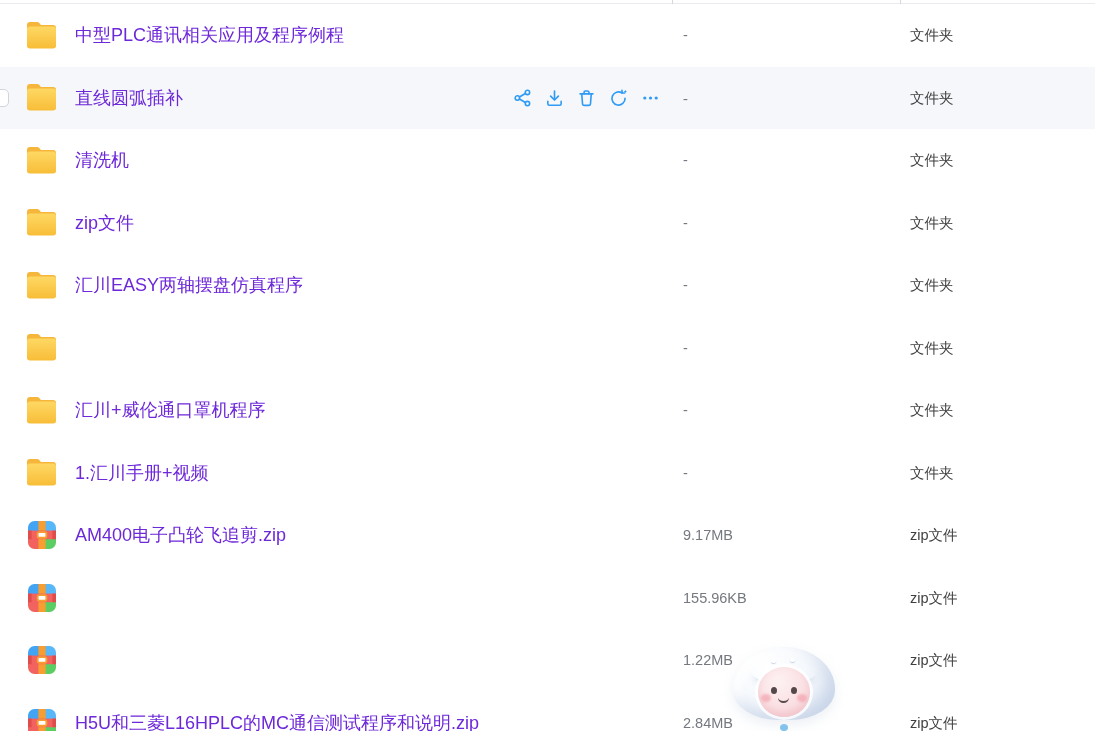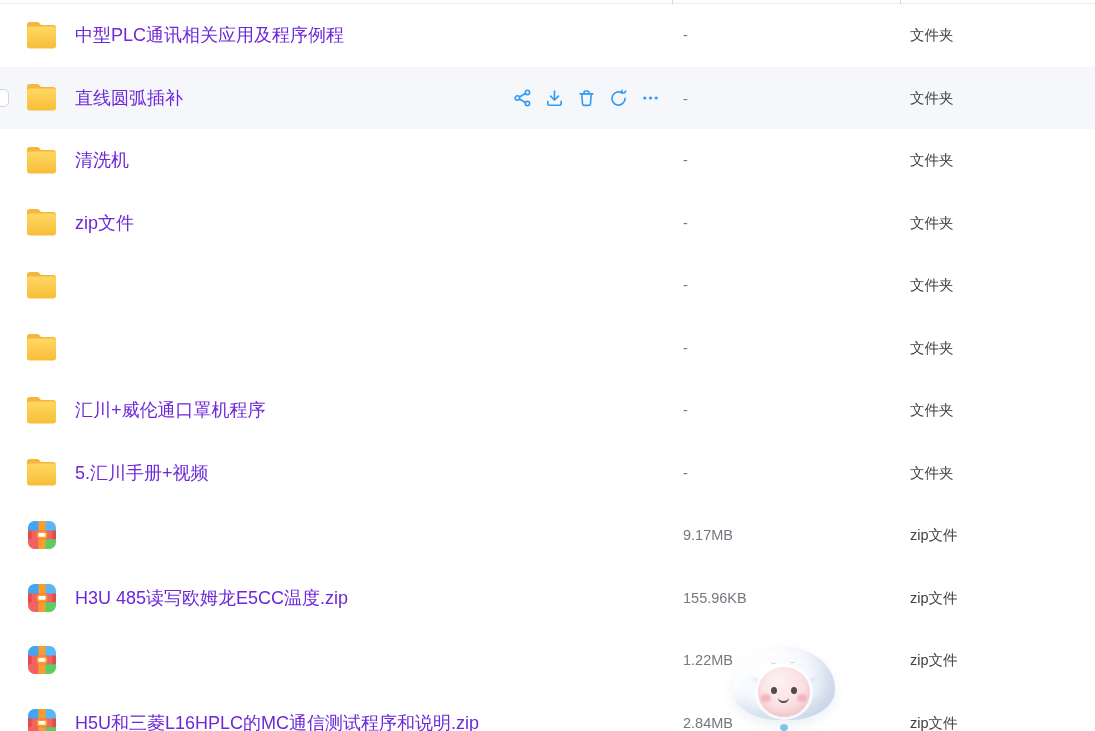--- a/index.html
+++ b/index.html
@@ -161,20 +161,21 @@
     <span class="cell-type">文件夹</span>
   </div>
 
   <div class="row">
     <span class="cell-icon">
       <svg width="33" height="29" viewBox="0 0 33 29">
           <path d="M2 4a3 3 0 0 1 3-3h7a3 3 0 0 1 2.3 1l1.6 1.9H28a3 3 0 0 1 3 3v17a3 3 0 0 1-3 3H5a3 3 0 0 1-3-3z" fill="#f5b63b"></path>
           <rect x="2" y="5.5" width="29" height="22" rx="3" fill="url(#fg)"></rect>
         </svg>
     </span>
+    <span class="cell-name">汇川EASY两轴摆盘仿真程序</span>
     <span class="cell-size">-</span>
     <span class="cell-type">文件夹</span>
   </div>
 
   <div class="row">
     <span class="cell-icon">
       <svg width="33" height="29" viewBox="0 0 33 29">
           <path d="M2 4a3 3 0 0 1 3-3h7a3 3 0 0 1 2.3 1l1.6 1.9H28a3 3 0 0 1 3 3v17a3 3 0 0 1-3 3H5a3 3 0 0 1-3-3z" fill="#f5b63b"></path>
           <rect x="2" y="5.5" width="29" height="22" rx="3" fill="url(#fg)"></rect>
         </svg>
@@ -195,21 +196,21 @@
     <span class="cell-type">文件夹</span>
   </div>
 
   <div class="row">
     <span class="cell-icon">
       <svg width="33" height="29" viewBox="0 0 33 29">
           <path d="M2 4a3 3 0 0 1 3-3h7a3 3 0 0 1 2.3 1l1.6 1.9H28a3 3 0 0 1 3 3v17a3 3 0 0 1-3 3H5a3 3 0 0 1-3-3z" fill="#f5b63b"></path>
           <rect x="2" y="5.5" width="29" height="22" rx="3" fill="url(#fg)"></rect>
         </svg>
     </span>
-    <span class="cell-name">5.汇川手册+视频</span>
+    <span class="cell-name">1.汇川手册+视频</span>
     <span class="cell-size">-</span>
     <span class="cell-type">文件夹</span>
   </div>
 
   <div class="row">
     <span class="cell-icon">
       <svg width="30" height="30" viewBox="0 0 30 30">
           <defs>
             <clipPath id="zr">
               <rect x="1" y="1" width="28" height="28" rx="6.5"></rect>
@@ -221,41 +222,41 @@
             <rect x="1" y="15" width="14" height="14" fill="#f2625f"></rect>
             <rect x="15" y="15" width="14" height="14" fill="#5ccd63"></rect>
             <rect x="11.4" y="1" width="7.2" height="28" fill="#f89d30"></rect>
             <rect x="1" y="10.6" width="28" height="8.6" fill="#f2625f"></rect>
             <rect x="1" y="10.6" width="3.6" height="8.6" fill="#e04c4c"></rect>
             <rect x="25.4" y="10.6" width="3.6" height="8.6" fill="#e04c4c"></rect>
             <rect x="10.6" y="12.1" width="8.8" height="5.6" rx="1.6" fill="#ffffff" stroke="#f89d30" stroke-width="1.9"></rect>
           </g>
         </svg>
     </span>
+    <span class="cell-name">AM400电子凸轮飞追剪.zip</span>
     <span class="cell-size">9.17MB</span>
     <span class="cell-type">zip文件</span>
   </div>
 
   <div class="row">
     <span class="cell-icon">
       <svg width="30" height="30" viewBox="0 0 30 30">
           <g clip-path="url(#zr)">
             <rect x="1" y="1" width="14" height="14" fill="#42a4f2"></rect>
             <rect x="15" y="1" width="14" height="14" fill="#58b7f6"></rect>
             <rect x="1" y="15" width="14" height="14" fill="#f2625f"></rect>
             <rect x="15" y="15" width="14" height="14" fill="#5ccd63"></rect>
             <rect x="11.4" y="1" width="7.2" height="28" fill="#f89d30"></rect>
             <rect x="1" y="10.6" width="28" height="8.6" fill="#f2625f"></rect>
             <rect x="1" y="10.6" width="3.6" height="8.6" fill="#e04c4c"></rect>
             <rect x="25.4" y="10.6" width="3.6" height="8.6" fill="#e04c4c"></rect>
             <rect x="10.6" y="12.1" width="8.8" height="5.6" rx="1.6" fill="#ffffff" stroke="#f89d30" stroke-width="1.9"></rect>
           </g>
         </svg>
     </span>
-    <span class="cell-name">H3U 485读写欧姆龙E5CC温度.zip</span>
     <span class="cell-size">155.96KB</span>
     <span class="cell-type">zip文件</span>
   </div>
 
   <div class="row">
     <span class="cell-icon">
       <svg width="30" height="30" viewBox="0 0 30 30">
           <g clip-path="url(#zr)">
             <rect x="1" y="1" width="14" height="14" fill="#42a4f2"></rect>
             <rect x="15" y="1" width="14" height="14" fill="#58b7f6"></rect>

